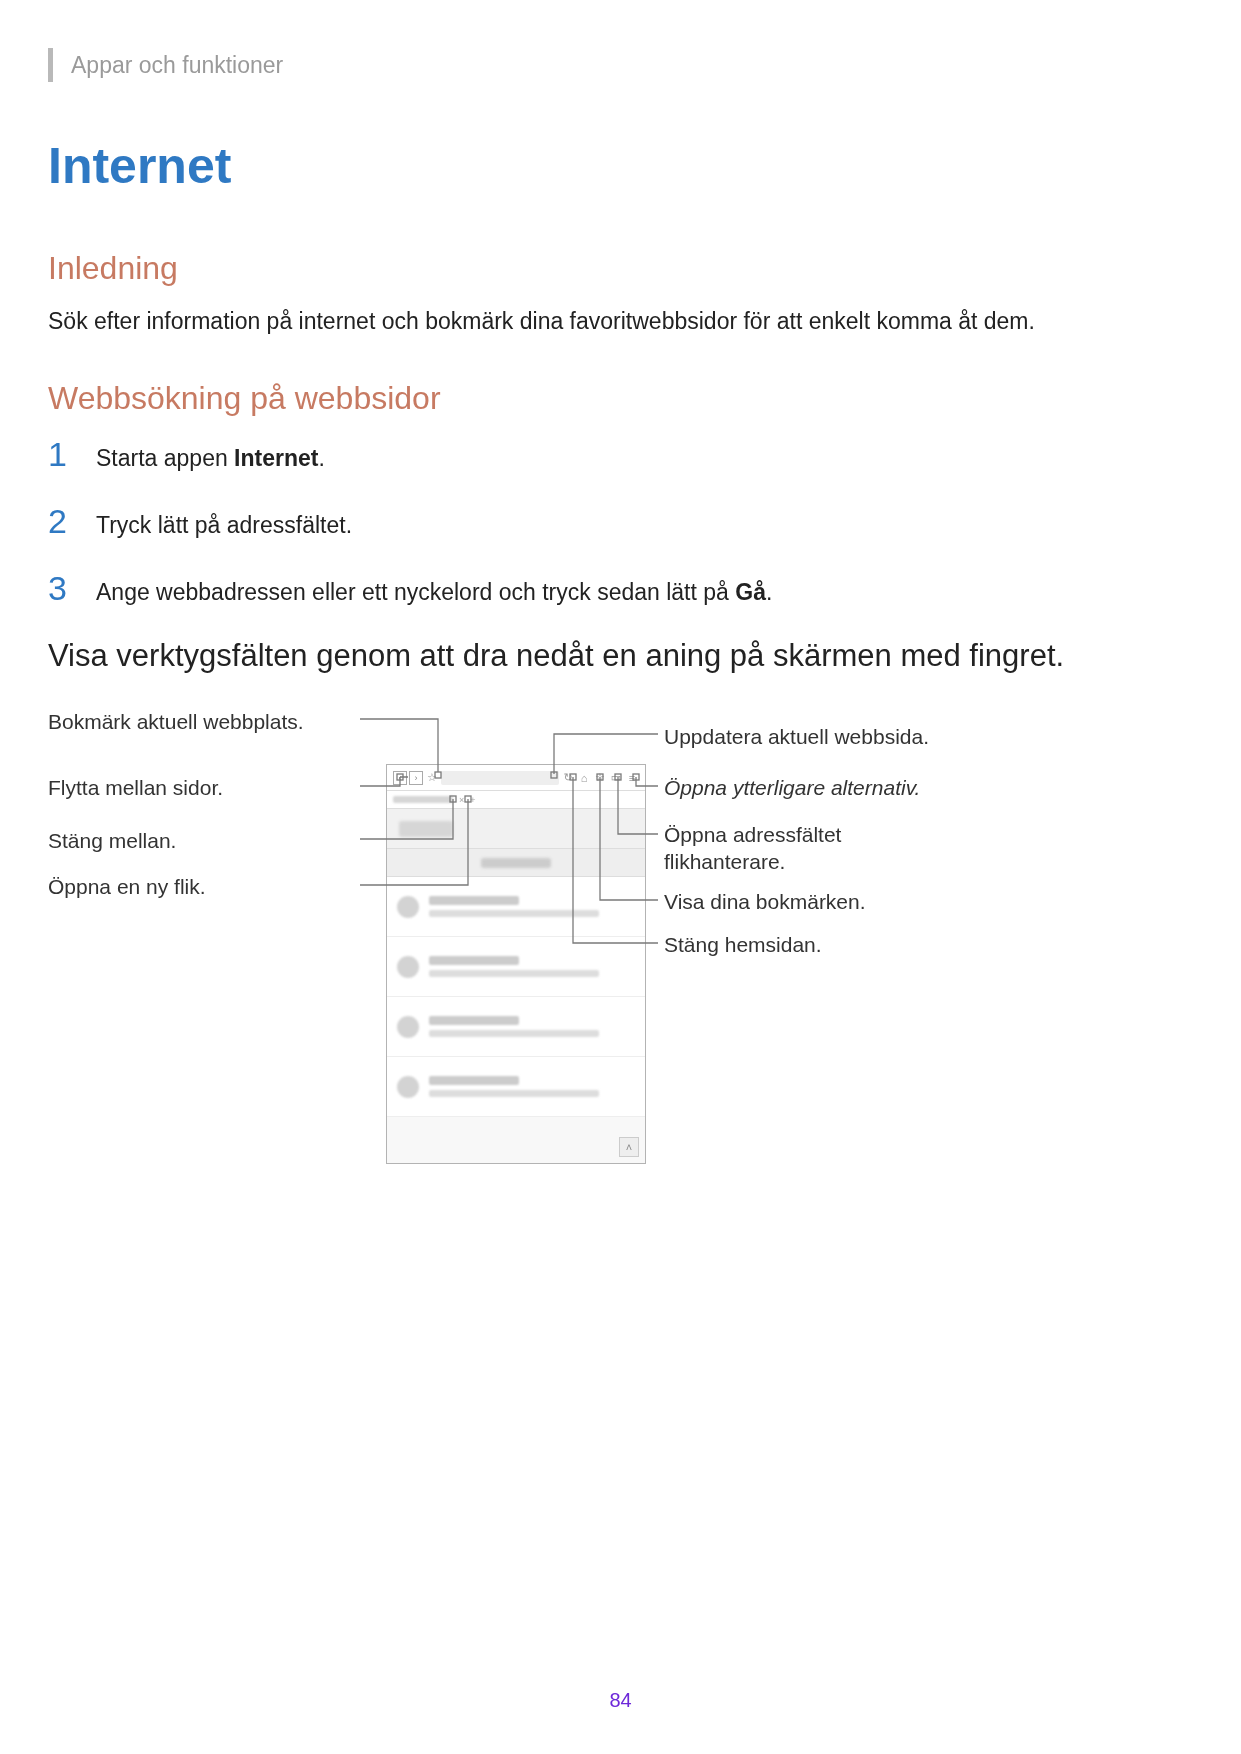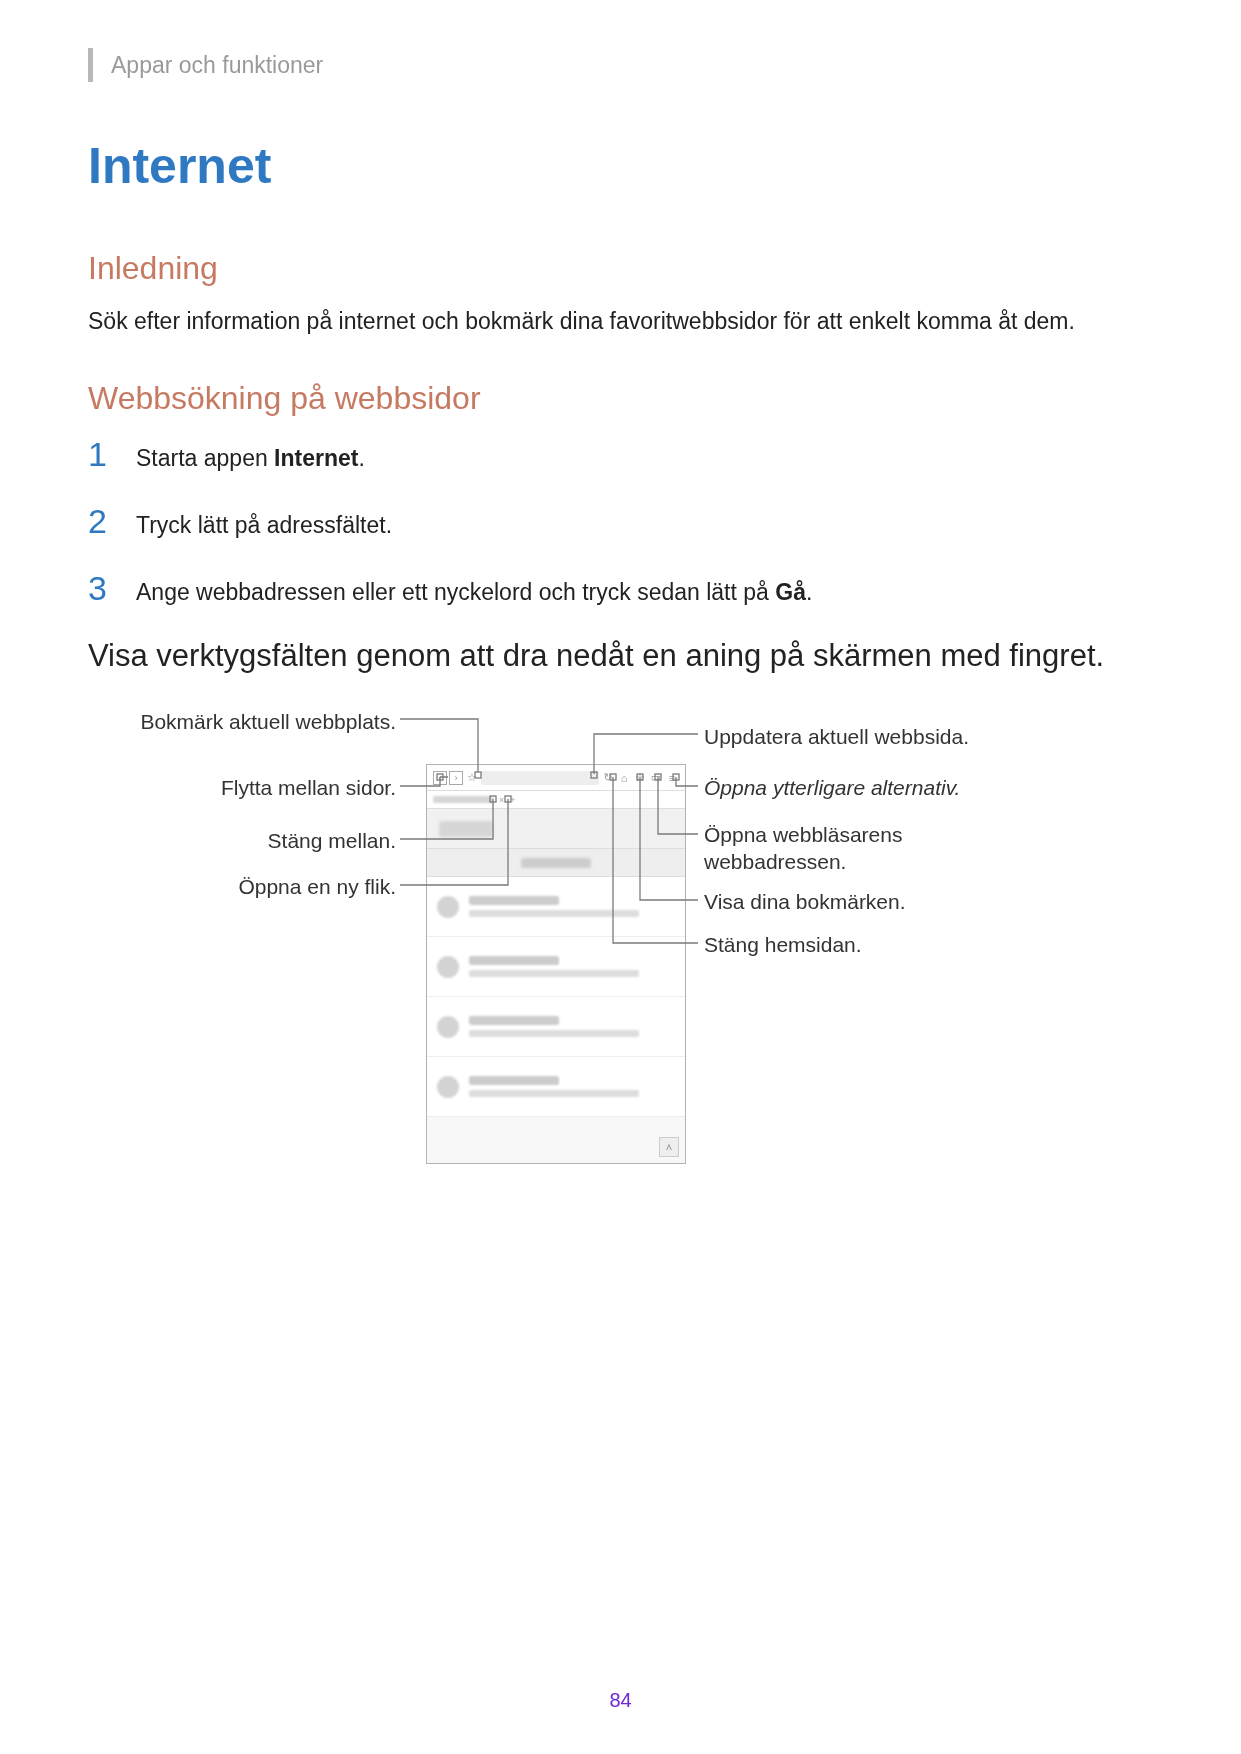--- a/index.html
+++ b/index.html
@@ -5,21 +5,21 @@
     * { box-sizing: border-box; margin: 0; padding: 0; }
     body {
       width: 1241px;
       height: 1754px;
       background: #ffffff;
       font-family: Arial, Helvetica, sans-serif;
       position: relative;
       color: #222;
     }
     .page {
-      padding: 48px 88px 0 88px;
+      padding: 48px 88px 0 48px;
       position: relative;
       height: 100%;
     }
     .breadcrumb-bar {
       display: flex;
       align-items: center;
       margin-bottom: 55px;
     }
     .vbar {
       width: 5px;
@@ -155,21 +155,21 @@
       display:flex; align-items:center; justify-content:center;
       font-size:11px; color:#888;
     }
 
     .callout-l, .callout-r {
       position: absolute;
       font-size: 21px;
       color: #333;
       line-height: 1.25;
     }
-    .callout-l { text-align: right; }
+    .callout-l { }
     .callout-r { text-align: left; }
     svg.connectors {
       position: absolute;
       left: 0; top: 0;
       width: 100%; height: 100%;
       pointer-events: none;
     }
     .page-num {
       position: absolute;
       bottom: 42px;
@@ -221,21 +221,21 @@
 
   <div class="diagram-wrap">
 
     <div class="callout-l" style="left:0; top:5px; width:308px;">Bokmärk aktuell webbplats.</div>
     <div class="callout-l" style="left:0; top:71px; width:308px;">Flytta mellan sidor.</div>
     <div class="callout-l" style="left:0; top:124px; width:308px;">Stäng mellan.</div>
     <div class="callout-l" style="left:0; top:170px; width:308px;">Öppna en ny flik.</div>
 
     <div class="callout-r" style="left:616px; top:20px;">Uppdatera aktuell webbsida.</div>
     <div class="callout-r" style="left:616px; top:71px;font-style:italic;">Öppna ytterligare alternativ.</div>
-    <div class="callout-r" style="left:616px; top:118px; width:260px;">Öppna webbläsarens webbadressen.</div>
+    <div class="callout-r" style="left:616px; top:118px; width:260px;">Öppna adressfältet flikhanterare.</div>
     <div class="callout-r" style="left:616px; top:185px;">Visa dina bokmärken.</div>
     <div class="callout-r" style="left:616px; top:228px;">Stäng hemsidan.</div>
 
     <div class="phone">
       <div class="toolbar">
         <div class="tb-nav">‹</div>
         <div class="tb-nav">›</div>
         <div class="tb-ico">☆</div>
         <div class="addr"></div>
         <div class="tb-ico">↻</div>

